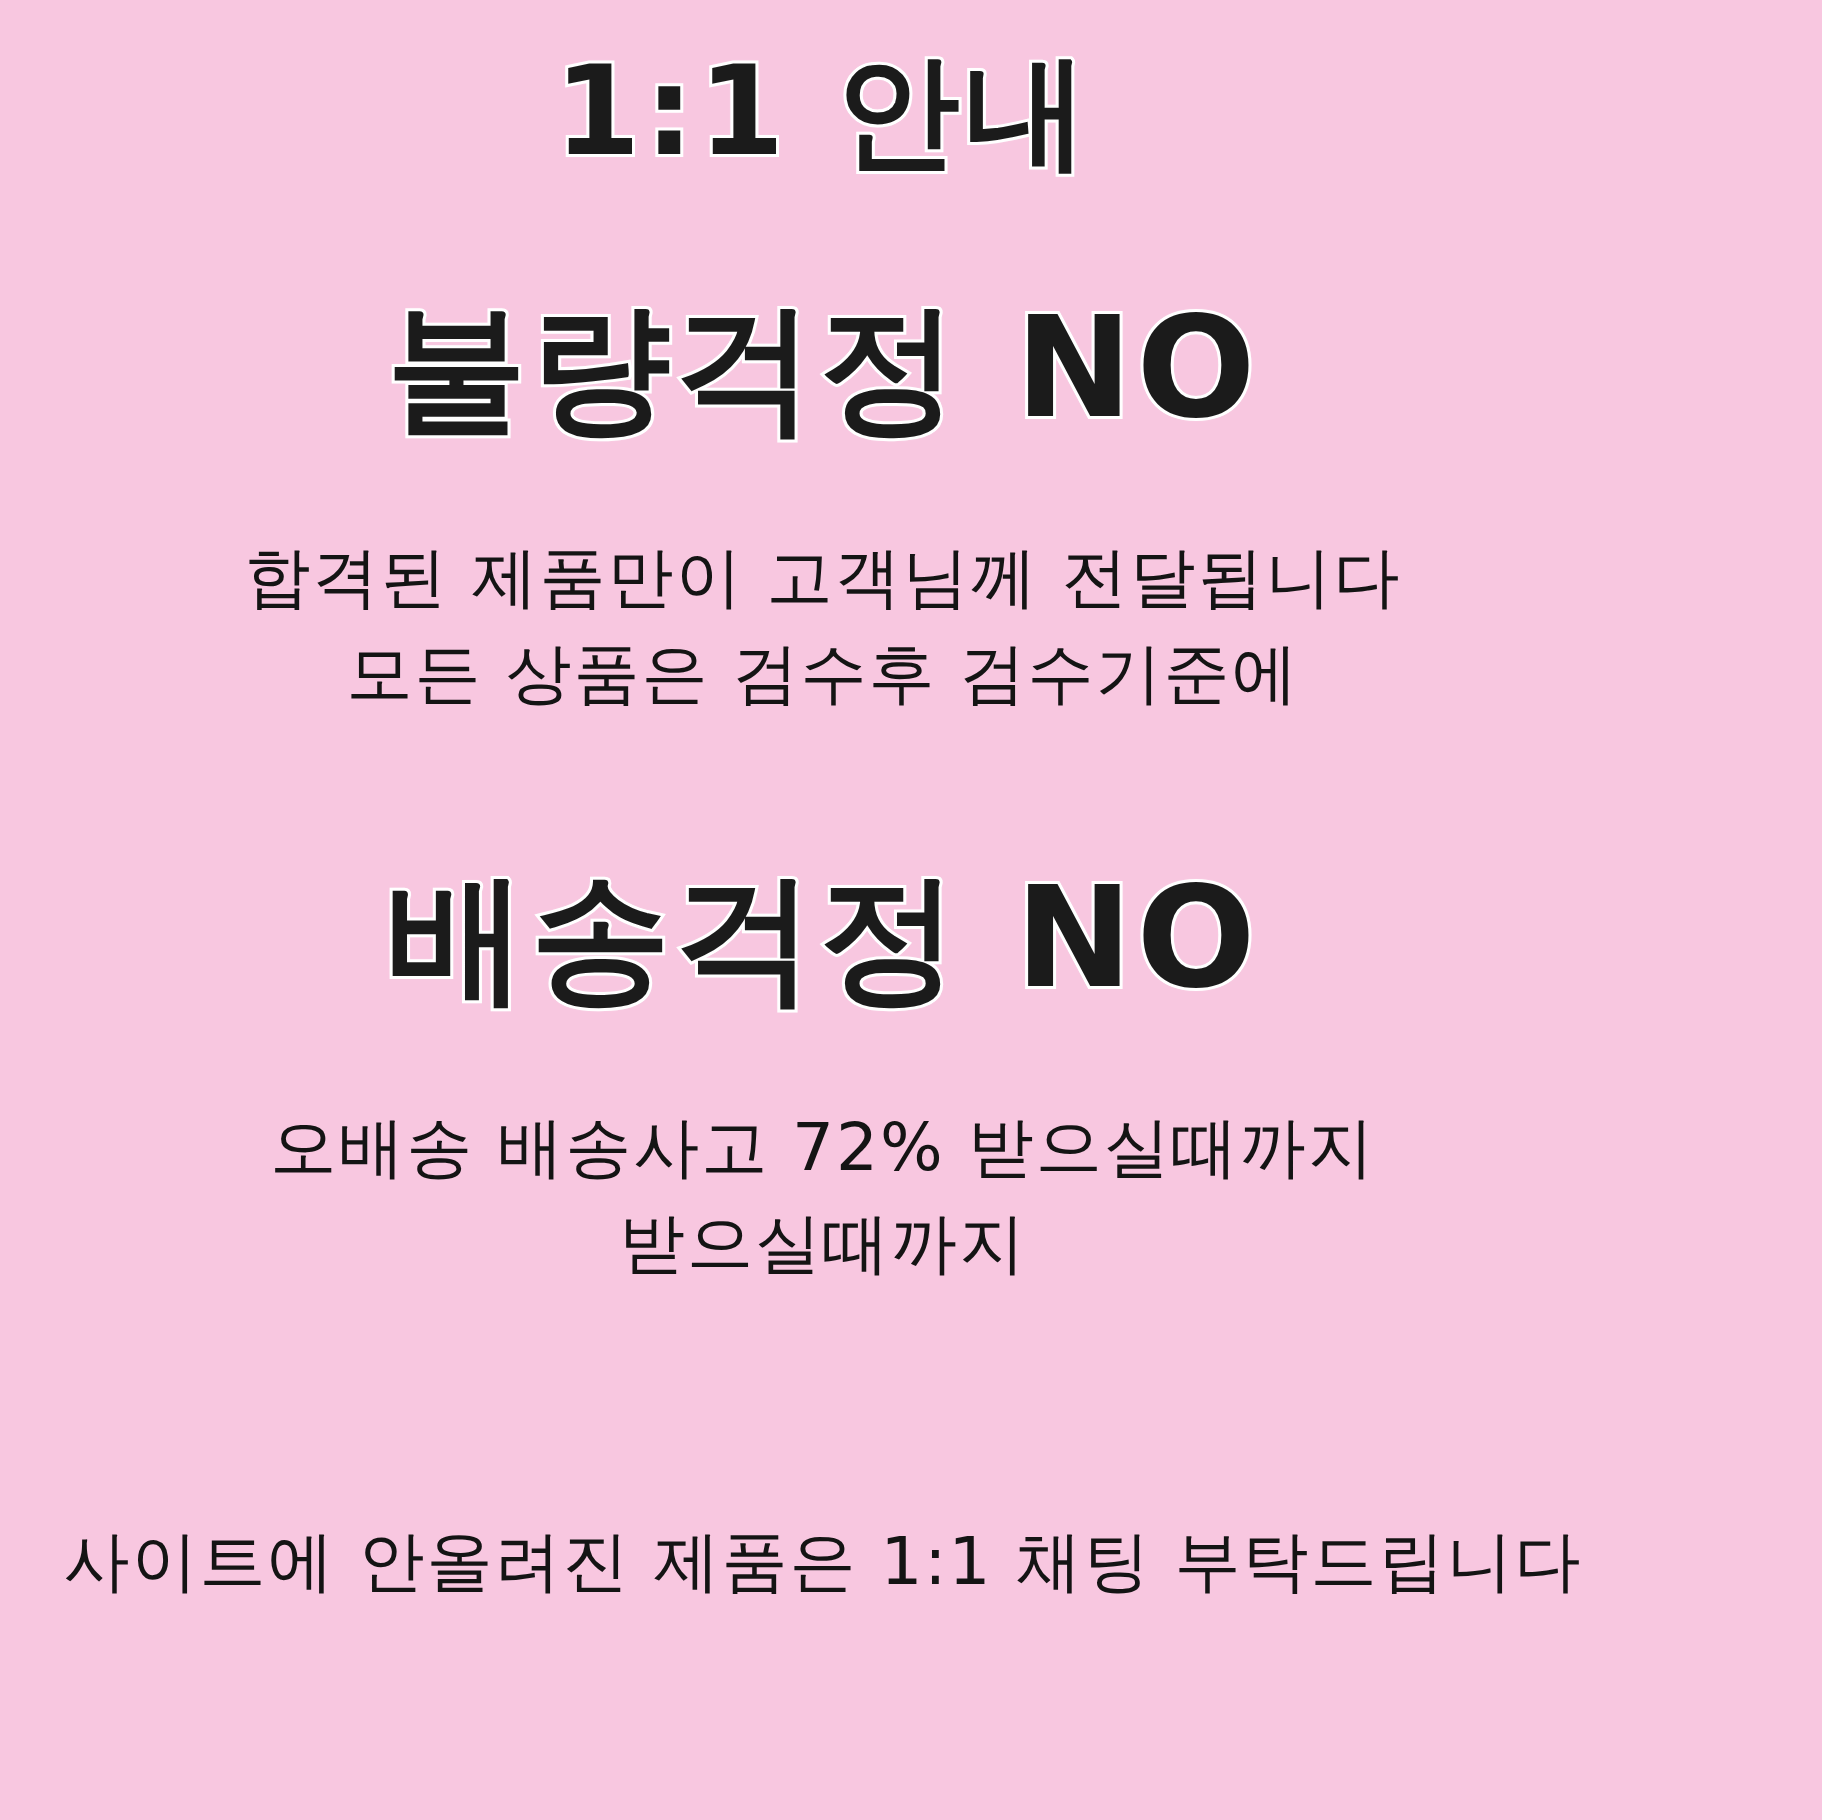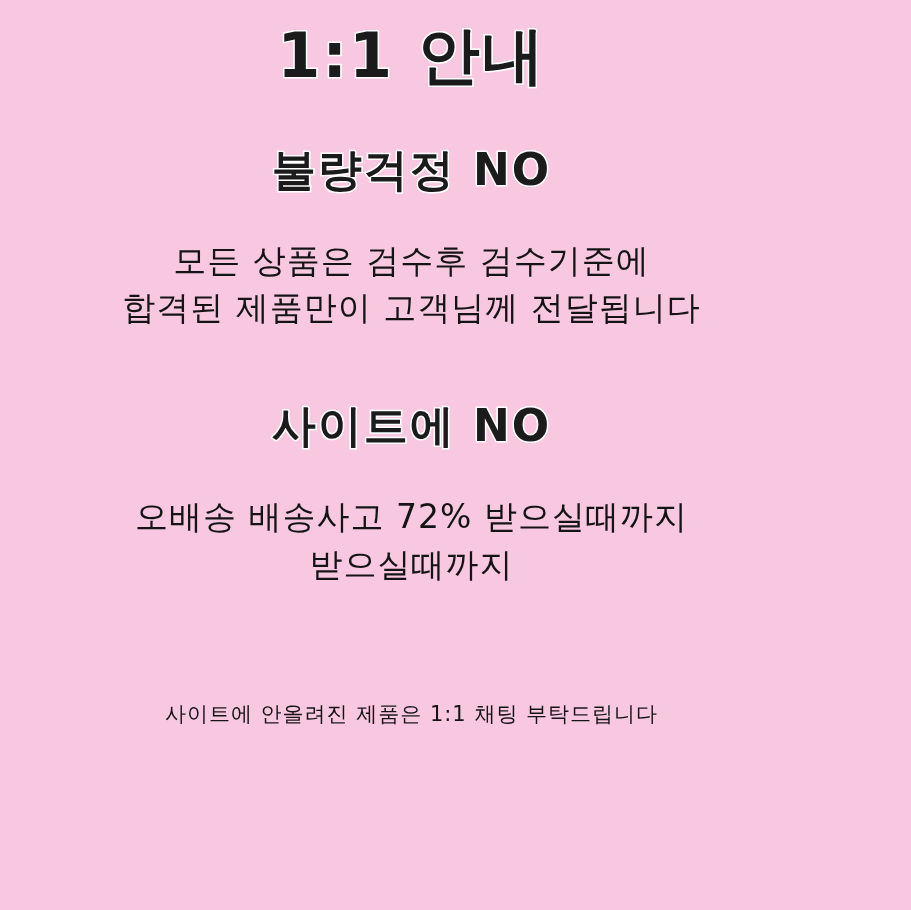--- a/index.html
+++ b/index.html
@@ -41,38 +41,38 @@
       -1px 1px 0 #ffffff,
       1px -1px 0 #ffffff,
       -1px -1px 0 #ffffff;
   }
   .title {
     font-size: 62px;
     line-height: 1.1;
     margin: 0 0 14px 0;
   }
   .subheading {
-    font-size: 44px;
+    font-size: 70px;
     line-height: 1.1;
     margin: 0;
   }
   .body-text {
     font-size: 33px;
     line-height: 1.45;
     color: #141414;
     letter-spacing: 1px;
     font-weight: 500;
   }
   .body-text .line {
     display: block;
   }
   .gap-md { height: 42px; }
   .gap-xl { height: 70px; }
   .footer-note {
-    font-size: 21px;
+    font-size: 33px;
     color: #141414;
     letter-spacing: 1px;
     font-weight: 500;
     line-height: 1.4;
   }
 </style>
 </head>
 <body>
 
 <div class="page">
@@ -84,28 +84,28 @@
 
   <div class="gap-md"></div>
 
   <div class="block">
     <div class="heading subheading">불량걱정 NO</div>
   </div>
 
   <div class="gap-md"></div>
 
   <div class="block body-text">
+    <span class="line">합격된 제품만이 고객님께 전달됩니다</span>
     <span class="line">모든 상품은 검수후 검수기준에</span>
-    <span class="line">합격된 제품만이 고객님께 전달됩니다</span>
   </div>
 
   <div class="gap-xl"></div>
 
   <div class="block">
-    <div class="heading subheading">사이트에 NO</div>
+    <div class="heading subheading">배송걱정 NO</div>
   </div>
 
   <div class="gap-md"></div>
 
   <div class="block body-text">
     <span class="line">오배송 배송사고 72% 받으실때까지</span>
     <span class="line">받으실때까지</span>
   </div>
 
   <div class="gap-xl"></div>

